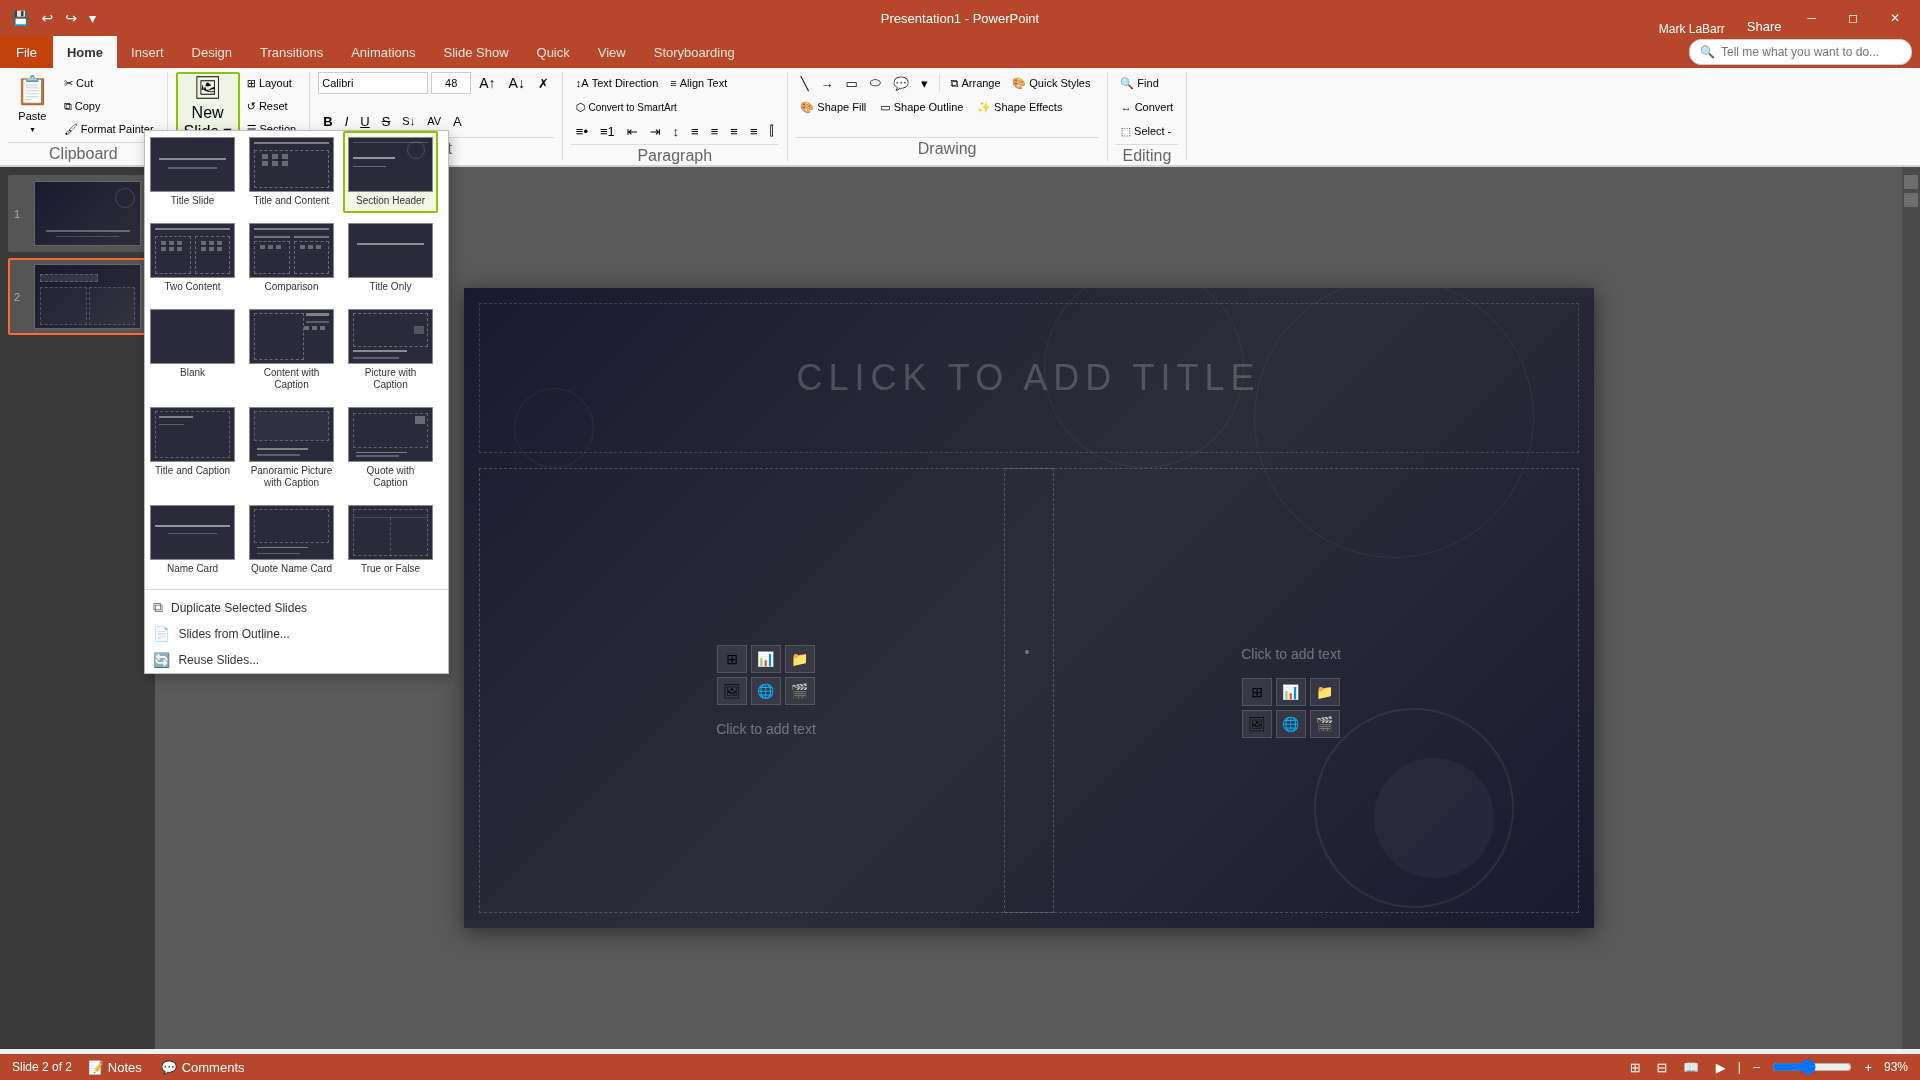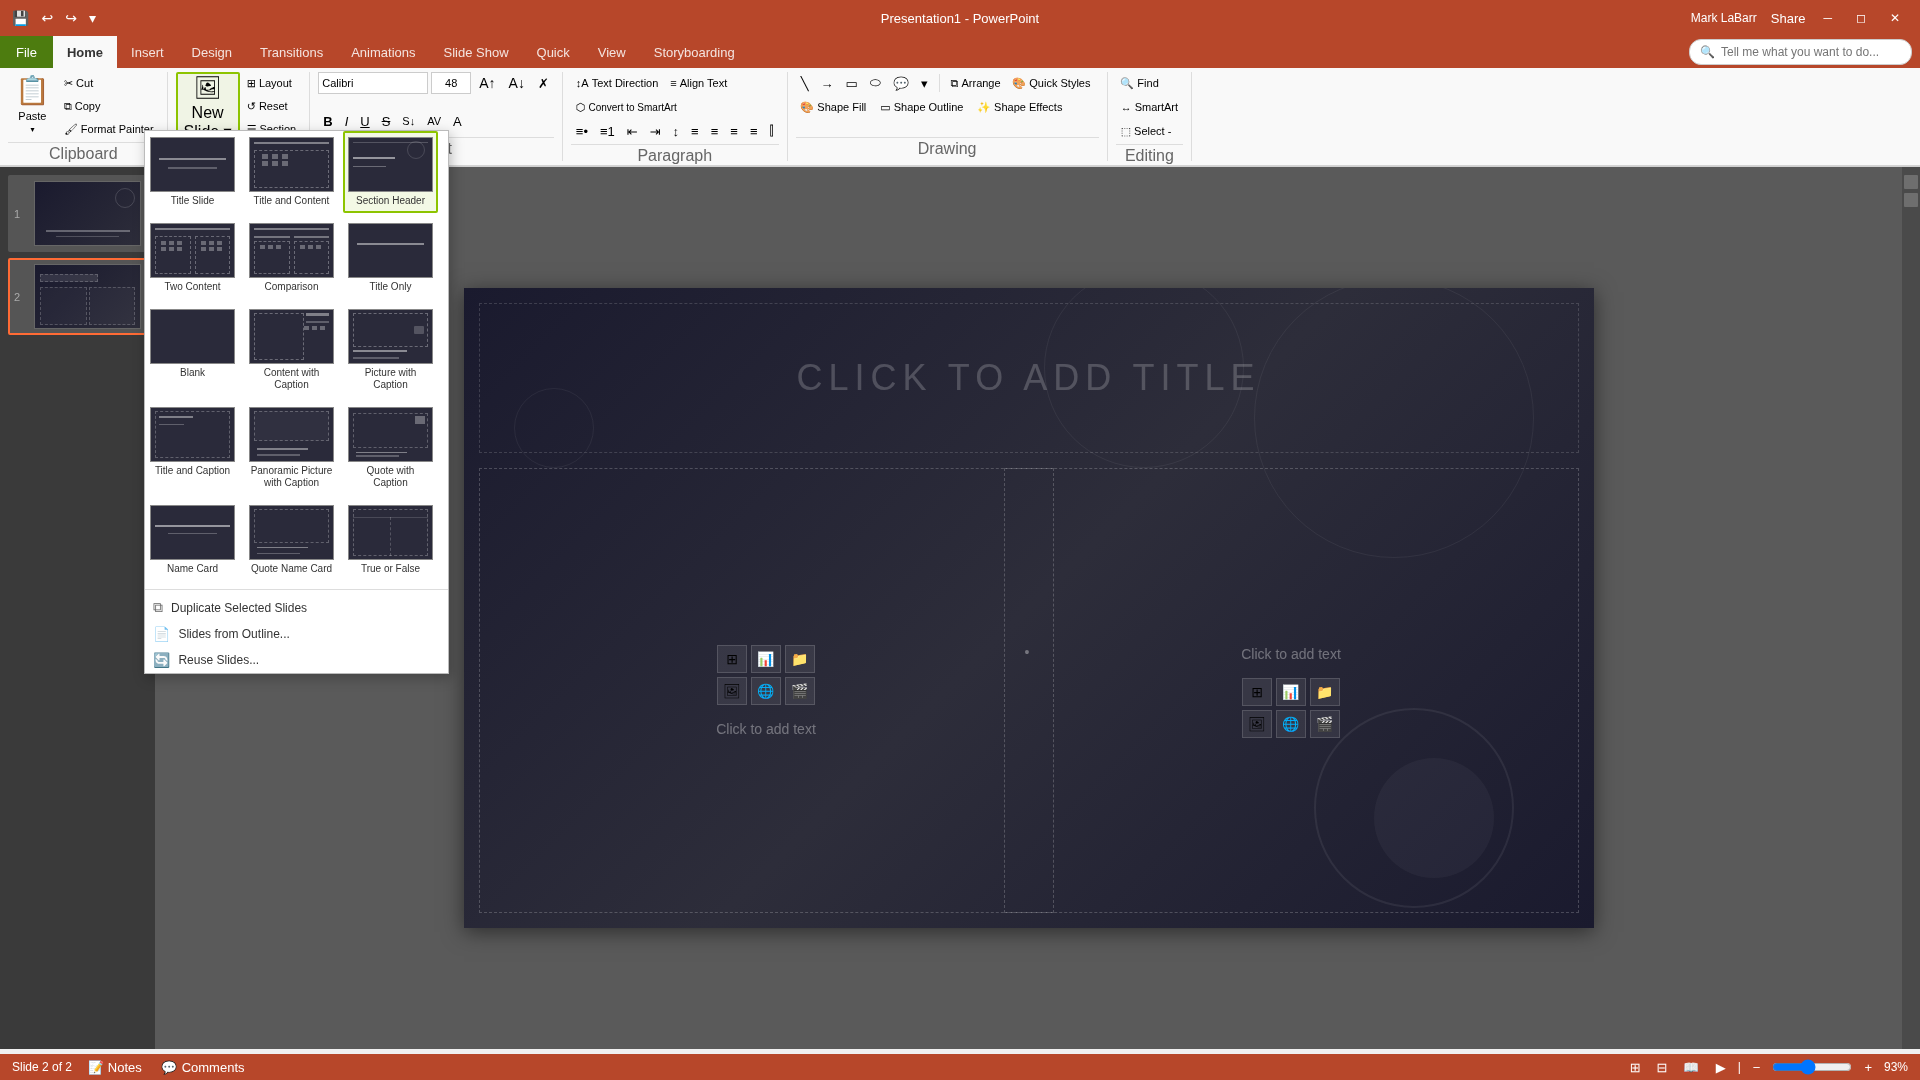--- a/index.html
+++ b/index.html
@@ -10,21 +10,21 @@
       background: #b7472a;
       height: 36px;
       display: flex;
       align-items: center;
       justify-content: space-between;
       padding: 0 8px;
       color: white;
     }
     #title-bar .left { display: flex; align-items: center; gap: 6px; }
     #title-bar .center { position: absolute; left: 50%; transform: translateX(-50%); font-size: 13px; color: white; }
-    #title-bar .right { display: flex; align-items: center; margin-left: auto; }
+    #title-bar .right { display: flex; align-items: flex-end; gap: 8px; margin-left: auto; }
     .titlebar-btn { background: none; border: none; color: white; font-size: 13px; cursor: pointer; padding: 2px 6px; }
     .win-btn { background: none; border: none; color: white; font-size: 12px; cursor: pointer; padding: 0 12px; height: 36px; }
 
     
     #quick-access {
       display: flex; align-items: center; gap: 4px;
     }
     .qa-btn { background: none; border: none; color: white; font-size: 14px; cursor: pointer; padding: 2px 4px; border-radius: 2px; }
 
     
@@ -42,21 +42,21 @@
       font-size: 13px;
       color: rgba(255,255,255,0.85);
       cursor: pointer;
       border: none;
       background: none;
       height: 32px;
       display: flex;
       align-items: center;
     }
     .ribbon-tab.active { background: #f9f9f9; color: #333; font-weight: 600; }
-    .ribbon-tab.file-tab { background: #4d7c0f; color: white; padding: 6px 16px; }
+    .ribbon-tab.file-tab { background: #c2410c; color: white; padding: 6px 16px; }
 
     #ribbon-content {
       display: flex;
       height: 98px;
       background: #f9f9f9;
       padding: 4px 0;
       align-items: stretch;
       border-bottom: 1px solid #d4d4d4;
     }
     .ribbon-group {
@@ -524,21 +524,21 @@
     </div>
 
     <div class="ribbon-group">
       <div class="ribbon-group-content" style="flex-direction:column; gap:2px;">
         <button class="ribbon-btn-small">
           <span>🔍</span>
           <span>Find</span>
         </button>
         <button class="ribbon-btn-small">
           <span>↔</span>
-          <span>SmartArt</span>
+          <span>Convert</span>
         </button>
         <button class="ribbon-btn-small">
           <span>⬚</span>
           <span>Select -</span>
         </button>
       </div>
       <div class="ribbon-group-label">Editing</div>
     </div>
 
   </div>

